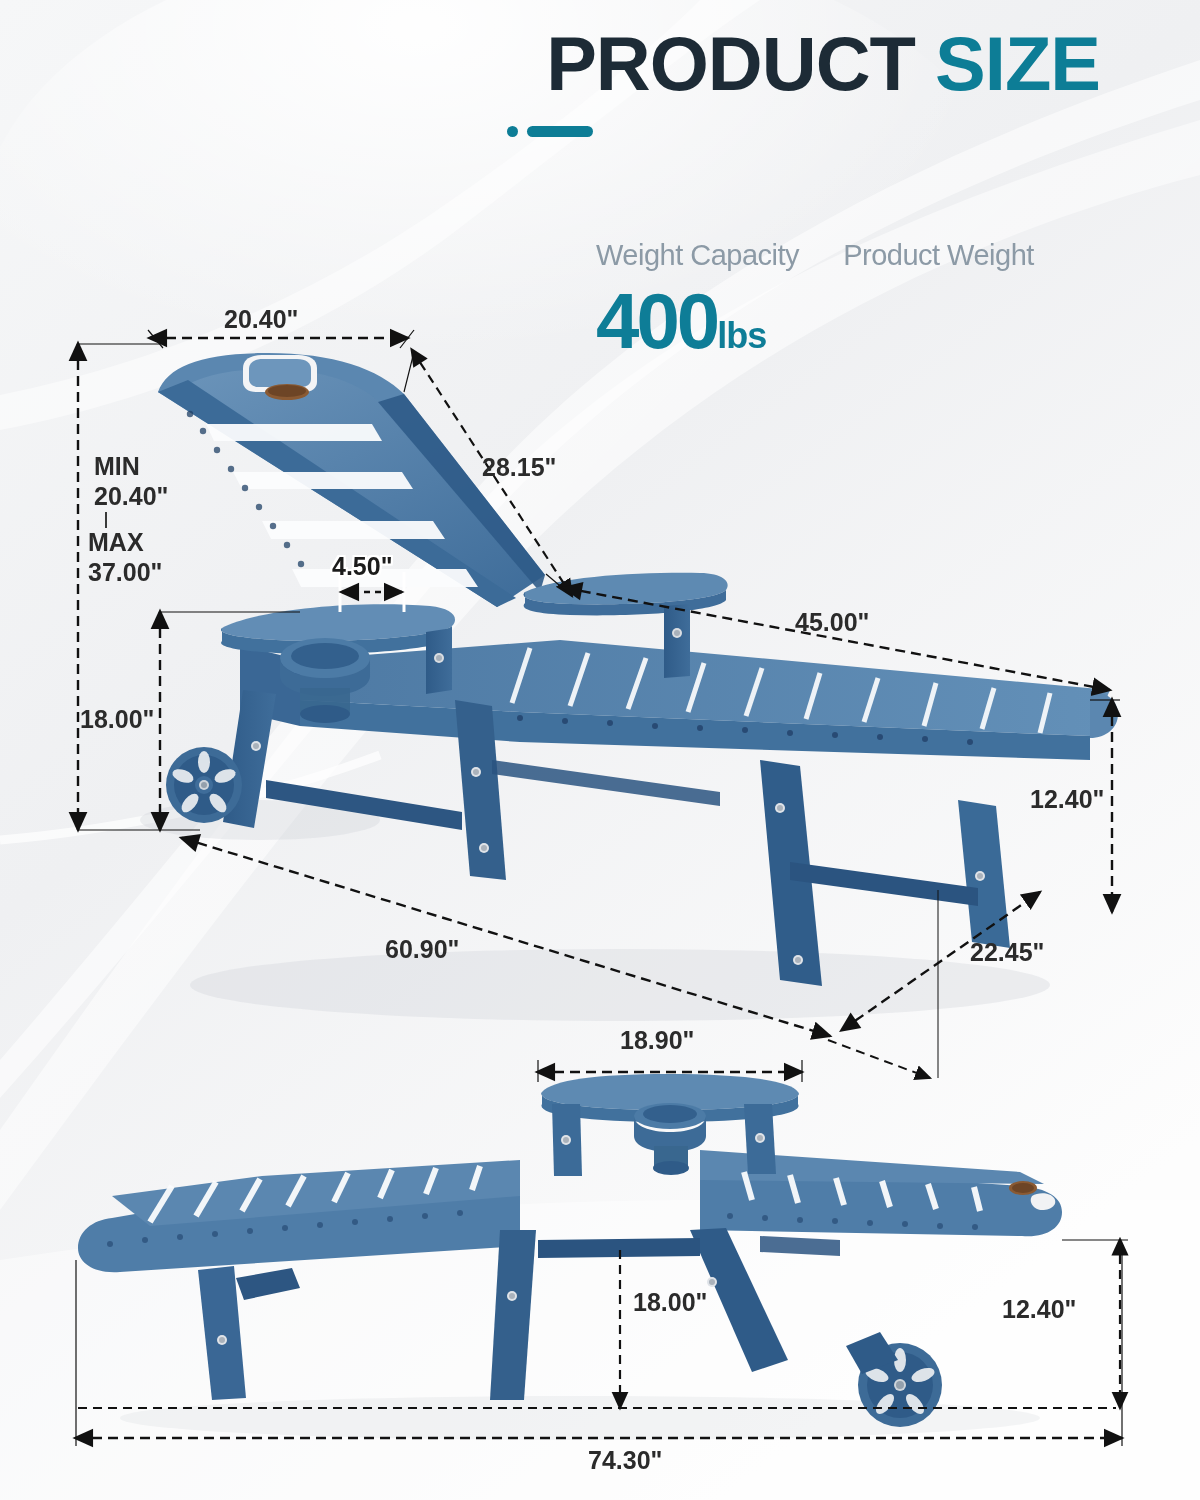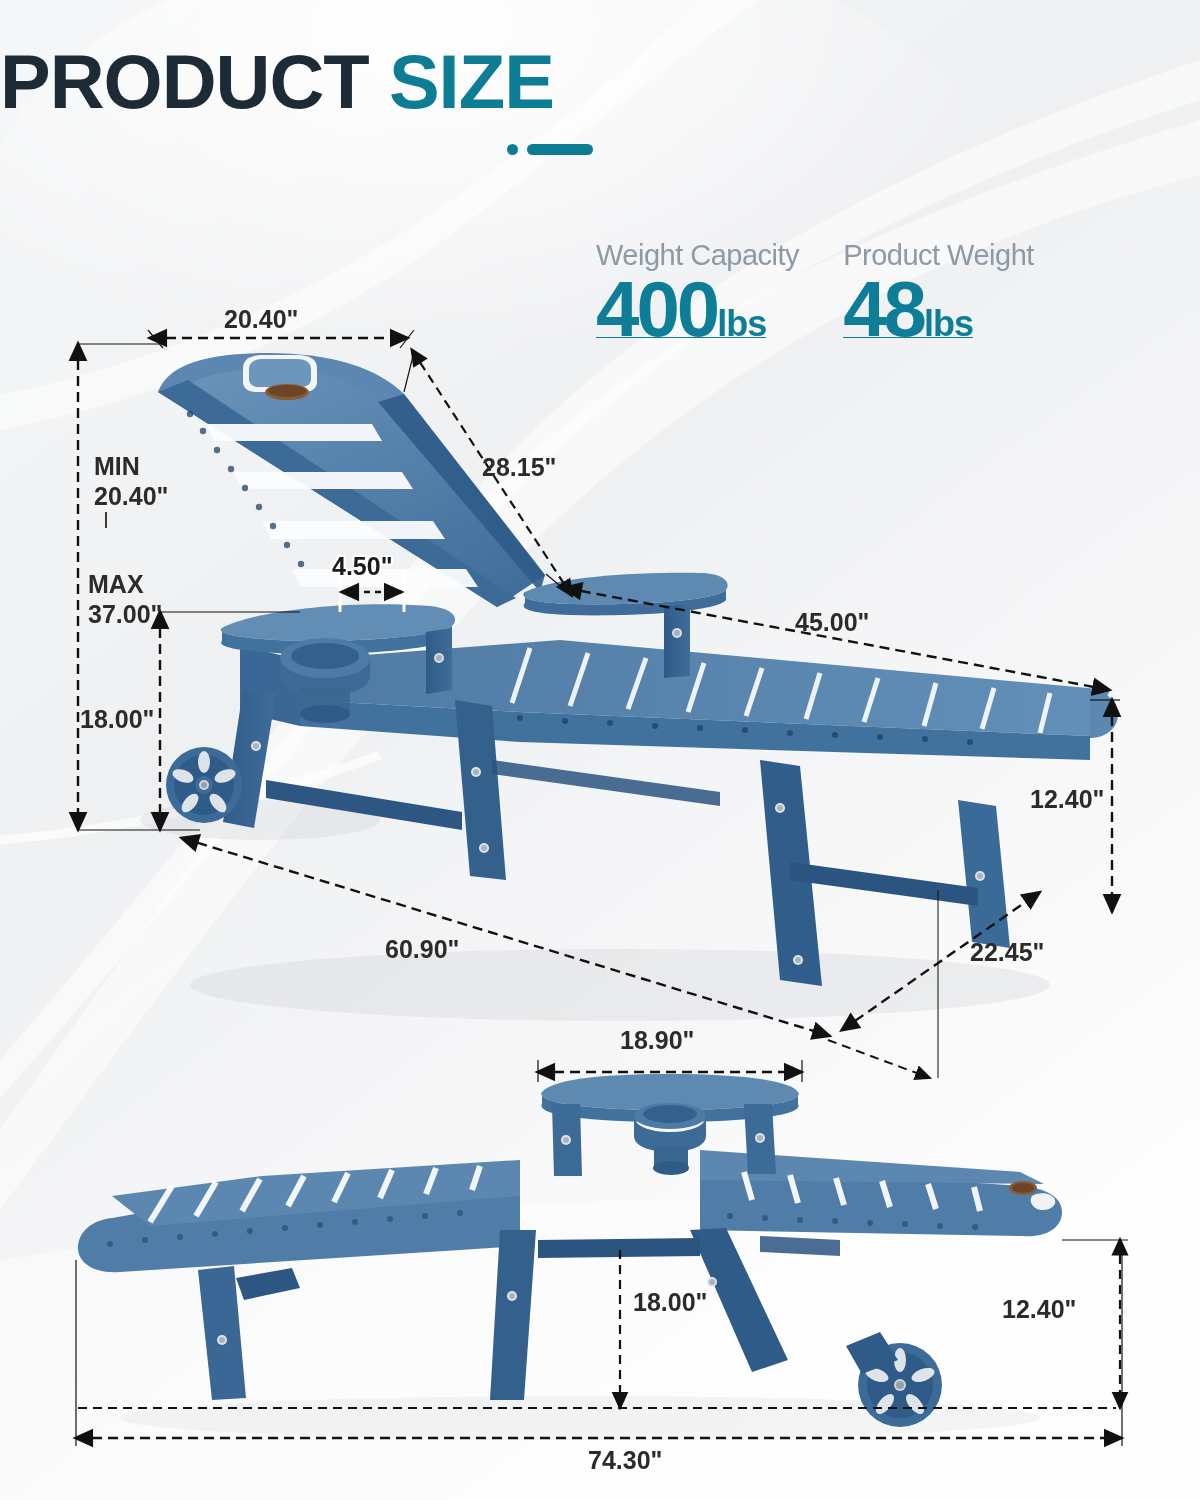--- a/index.html
+++ b/index.html
@@ -8,42 +8,42 @@
     font-family: "Liberation Sans", sans-serif;
     background:#f1f2f4;
     position:relative;
     overflow:hidden;
   }
 
   
   #bg { position:absolute; inset:0; z-index:0; }
 
   
-  .header { position:absolute; top:44px; left:0; width:1100px; text-align:left; z-index:5; }
+  .header { position:absolute; top:26px; left:0; width:1100px; text-align:right; z-index:5; }
   .title { font-size:76px; font-weight:bold; letter-spacing:-1px; line-height:1; }
   .title .t-dark { color:#1d2b36; }
   .title .t-teal { color:#0d7d96; }
   .divider { margin:24px auto 0; width:86px; height:11px; position:relative; }
   .divider .dot {
     position:absolute; left:0; top:0; width:11px; height:11px;
     border-radius:50%; background:#0d7d96;
   }
   .divider .bar {
     position:absolute; left:20px; top:0; width:66px; height:11px;
     border-radius:6px; background:#0d7d96;
   }
 
   
   .specs { position:absolute; top:240px; left:596px; width:560px; z-index:6; display:flex; gap:44px; }
   .spec { }
   .spec-label {
     font-size:29px; color:#8c9aa6; letter-spacing:-0.5px; white-space:nowrap;
     line-height:1.1;
   }
-  .spec-value { color:#0e7d97; line-height:0.95; white-space:nowrap; margin-top:0;text-decoration:underline; }
+  .spec-value { color:#0e7d97; line-height:0.95; white-space:nowrap; margin-top:12px; }
   .spec-num { font-size:78px; font-weight:bold; letter-spacing:-3px; }
   .spec-unit { font-size:36px; font-weight:bold; letter-spacing:-1px; }
 
   
   #stage { position:absolute; inset:0; z-index:4; }
 
   
   .dim {
     position:absolute; z-index:7;
     font-size:25px; font-weight:bold; color:#2b2b2b;
@@ -105,23 +105,20 @@
 
 <div class="specs">
   <div class="spec">
     <div class="spec-label">Weight Capacity</div>
     <div class="spec-value">
       <span class="spec-num">400</span><span class="spec-unit">lbs</span>
     </div>
   </div>
   <div class="spec">
     <div class="spec-label">Product Weight</div>
-    <div class="spec-value">
-      <span class="spec-num">48</span><span class="spec-unit">lbs</span>
-    </div>
   </div>
 </div>
 
 <svg id="stage" width="1200" height="1500" viewBox="0 0 1200 1500">
   <defs>
     <linearGradient id="slatG" x1="0" y1="0" x2="0" y2="1">
       <stop offset="0%" stop-color="#6b95bb"></stop>
       <stop offset="55%" stop-color="#5b87b0"></stop>
       <stop offset="100%" stop-color="#4e7aa4"></stop>
     </linearGradient>
@@ -449,21 +446,21 @@
   </g>
 </svg>
 
 <div class="dim" style="left:224px; top:305px;">20.40"</div>
 
 <div class="dim multiline" style="left:94px; top:452px;">
   <div>MIN</div>
   <div>20.40"</div>
 </div>
 <div class="minmax-dash" style="left:105px; top:512px;"></div>
-<div class="dim multiline" style="left:88px; top:528px;margin-top:42px;">
+<div class="dim multiline" style="left:88px; top:528px;">
   <div>MAX</div>
   <div>37.00"</div>
 </div>
 
 <div class="dim" style="left:482px; top:453px;">28.15"</div>
 <div class="dim onblue" style="left:332px; top:552px;">4.50"</div>
 <div class="dim" style="left:795px; top:608px;">45.00"</div>
 <div class="dim" style="left:80px; top:705px;">18.00"</div>
 <div class="dim" style="left:1030px; top:785px;">12.40"</div>
 <div class="dim" style="left:385px; top:935px;">60.90"</div>

